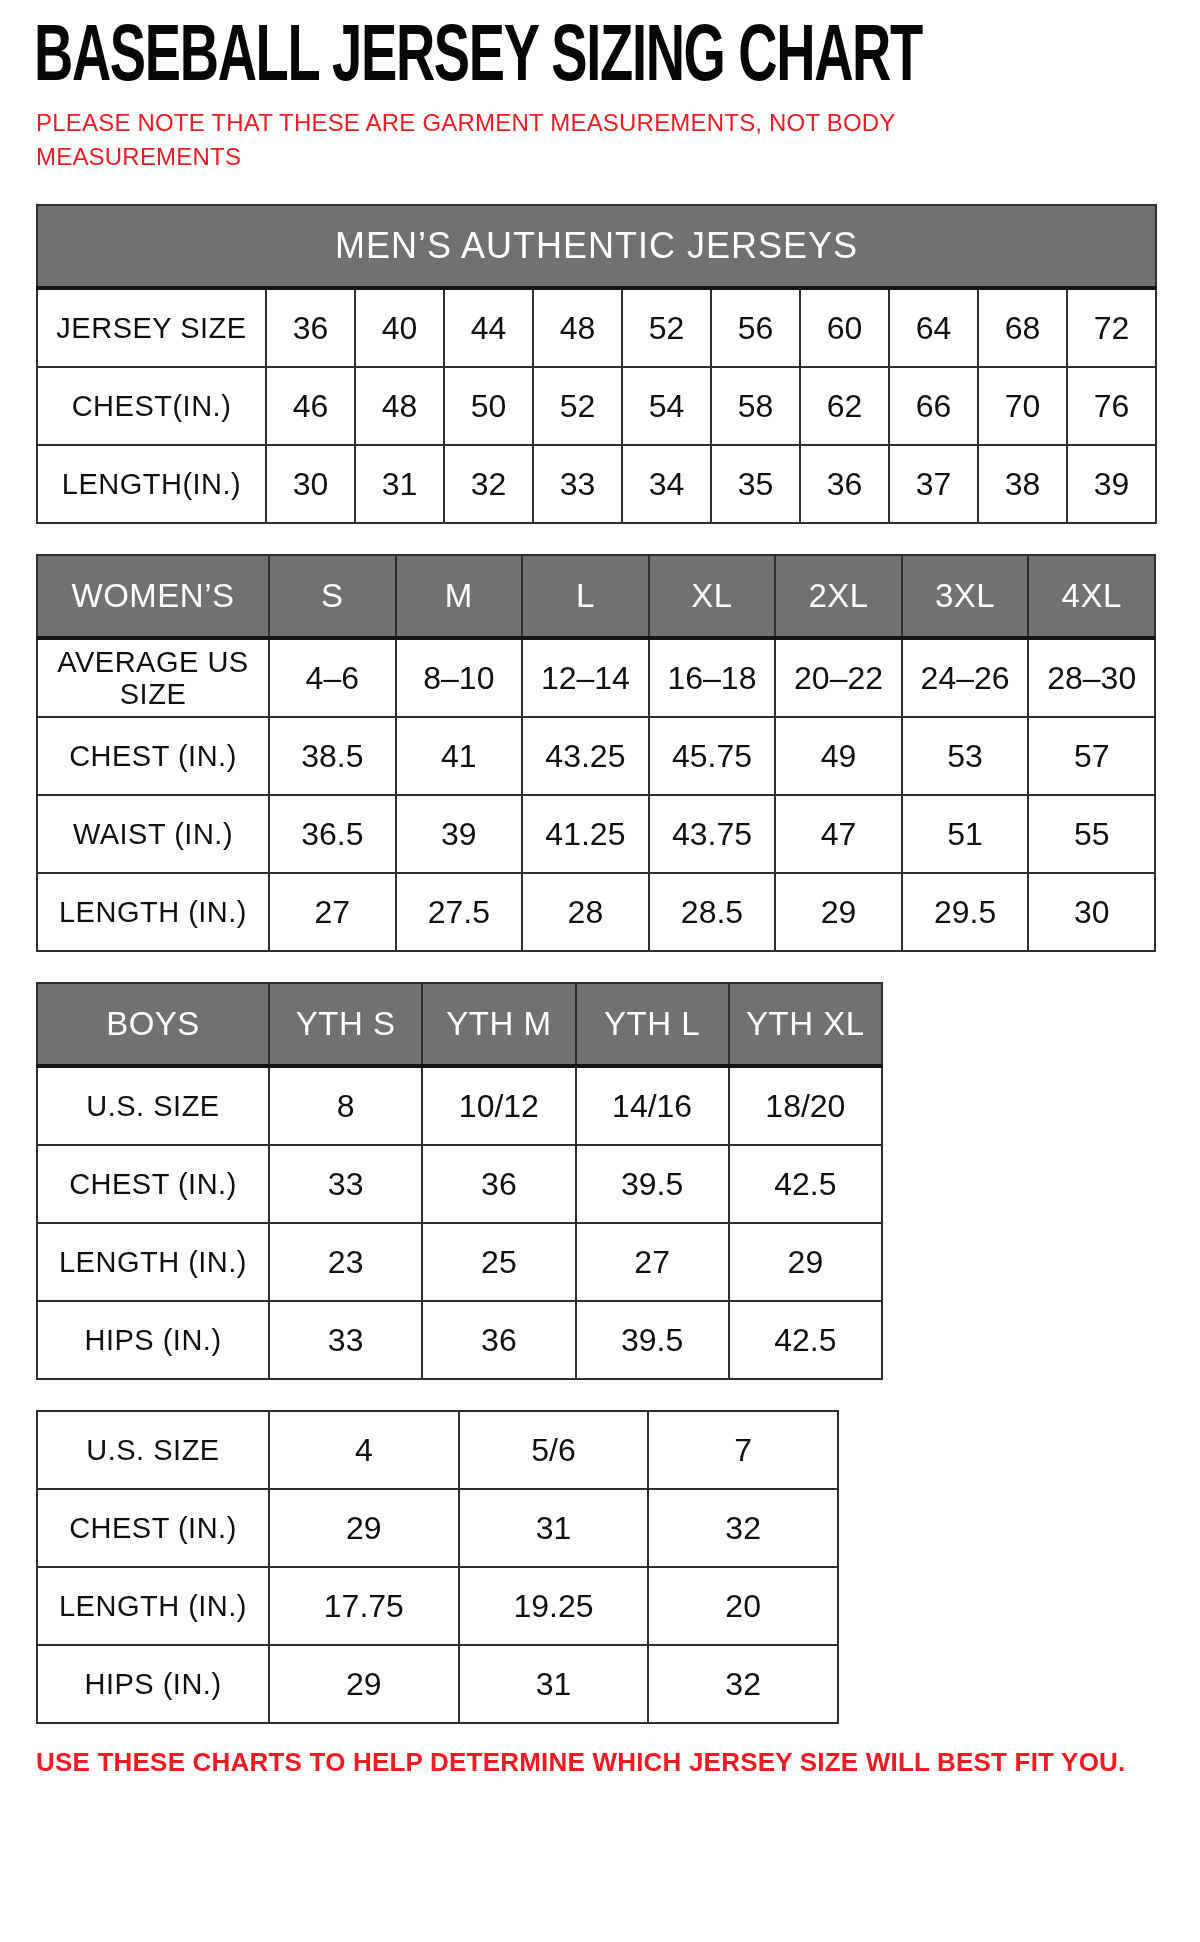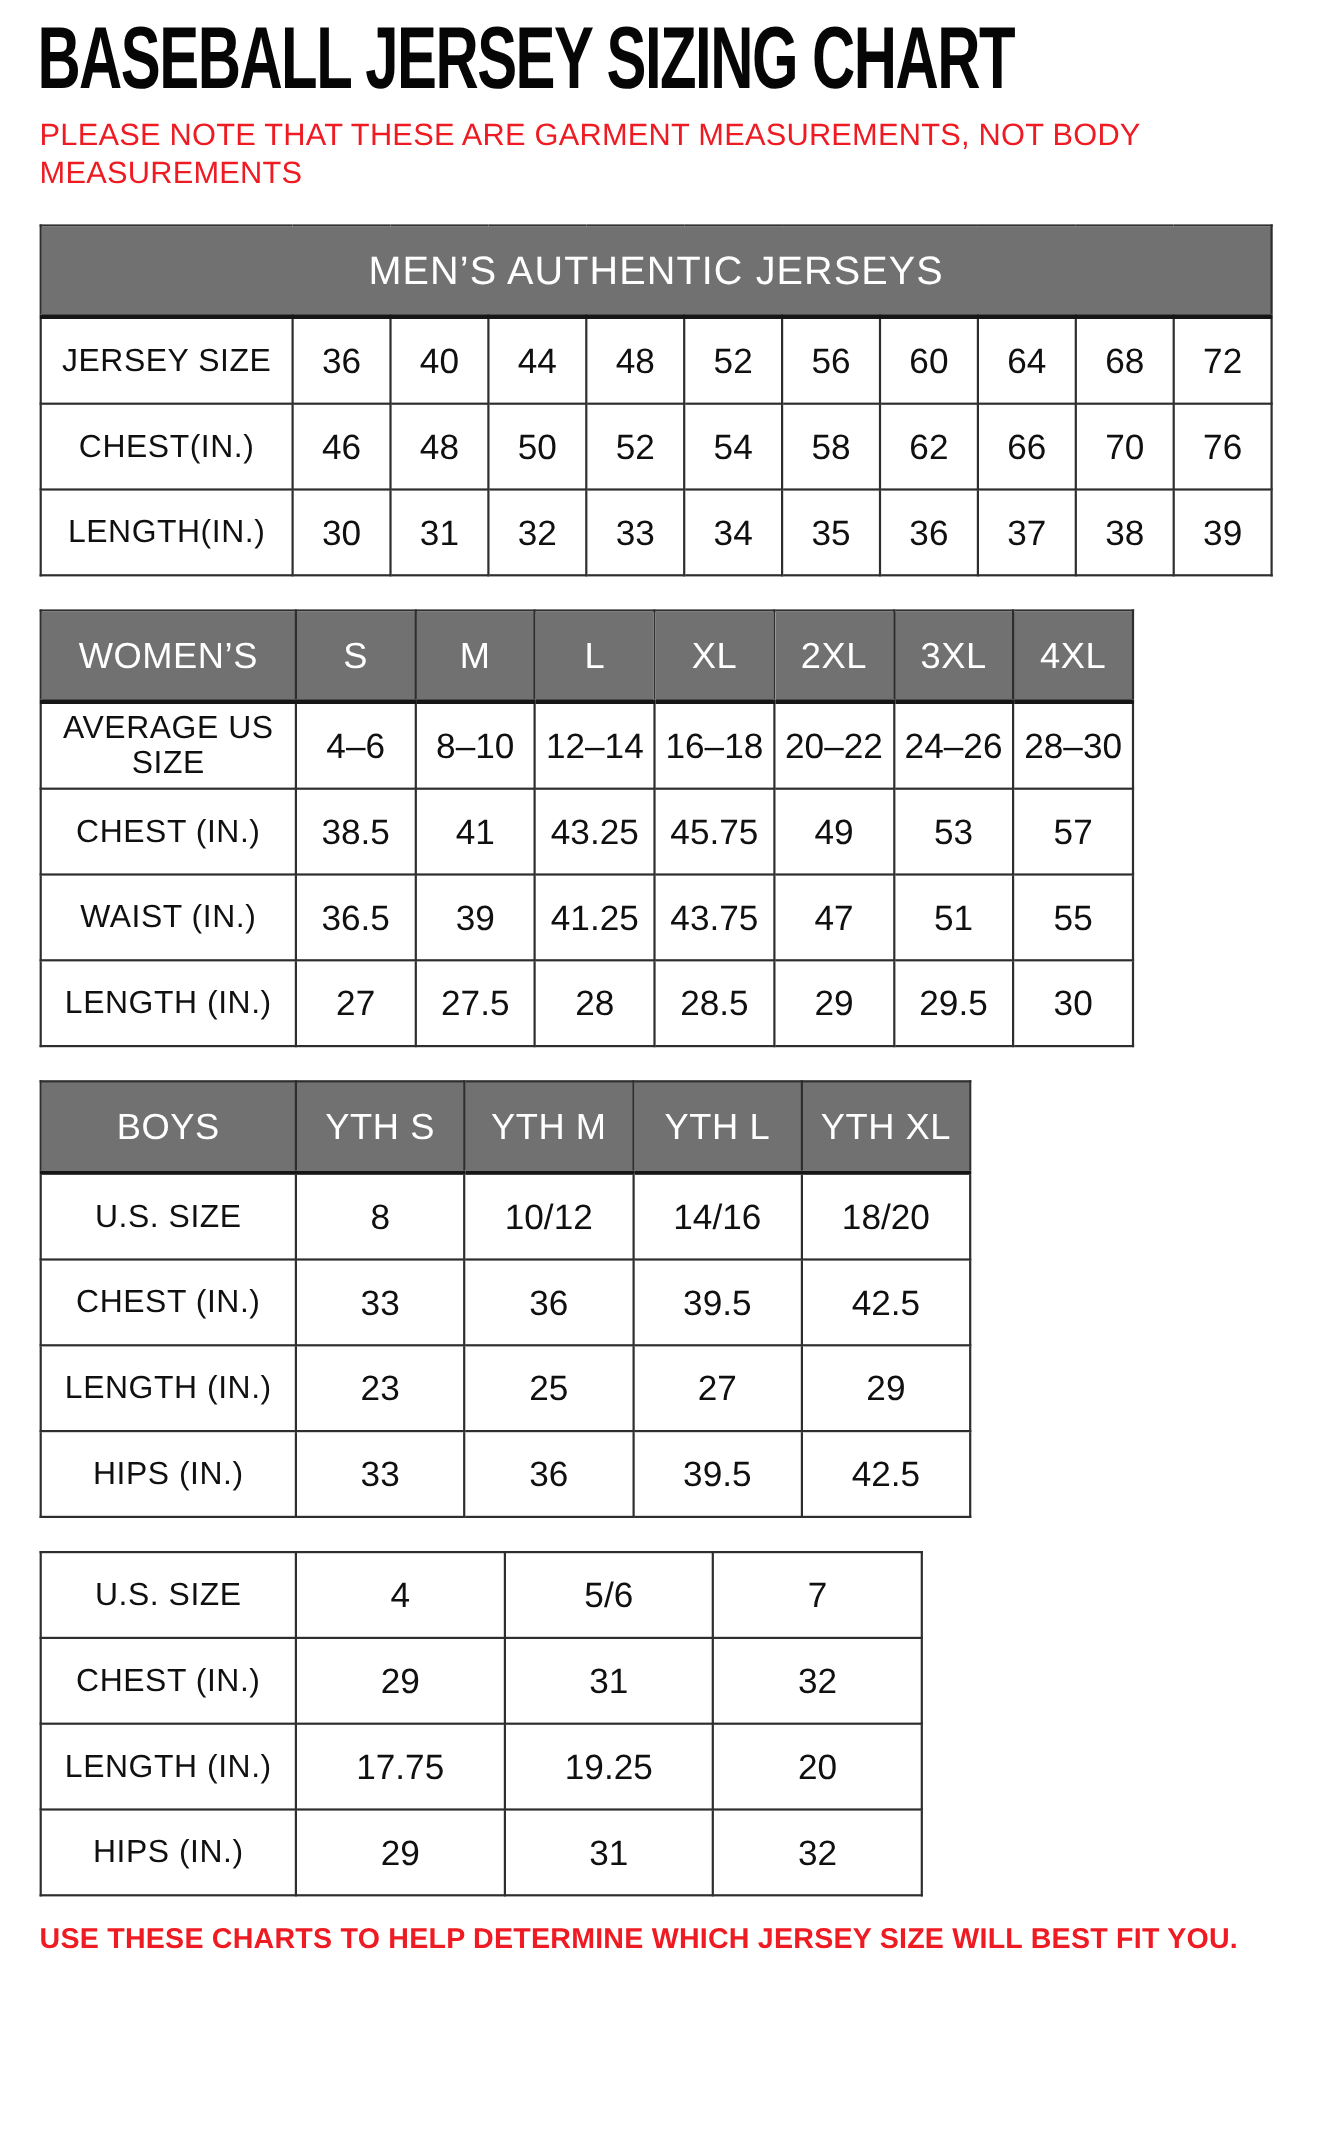--- a/index.html
+++ b/index.html
@@ -16,21 +16,21 @@
     margin: 0 0 0 -2px;
     font-size: 80px; font-weight: 700; line-height: 78px;
     letter-spacing: -2px; color: #060606;
     transform: scaleX(0.68); transform-origin: left top;
     white-space: nowrap;
   }
 
   
   .note {
     margin: 14px 0 0 0; max-width: 1060px;
-    font-size: 28px; line-height: 34px;
+    font-size: 24px; line-height: 34px;
     color: #ee1b23; letter-spacing: 0.2px;
   }
   .footer-note {
     margin: 22px 0 0 0;
     font-size: 26px; line-height: 32px;
     color: #ee1b23; letter-spacing: 0.2px;
     white-space: nowrap;
     font-weight: bold;
   }
 
@@ -57,21 +57,21 @@
     border-bottom: 4px solid #161616;
   }
   table.sizing td.merged-head {
     background: #717171; color: #ffffff;
     height: 80px; font-size: 36px; letter-spacing: 1px;
     border-bottom: 4px solid #161616;
   }
 
   .t-mens  { width: 1121px; margin-top: 24px; }
   .t-mens  col.c-label { width: 229px; }
-  .t-womens{ width: 995px; padding-left: 20px; }
+  .t-womens{ width: 1120px; padding-left: 20px; }
   .t-womens col.c-label { width: 232px; }
   .t-boys  { width: 847px; }
   .t-boys  col.c-label { width: 232px; }
   .t-pre   { width: 803px; }
   .t-pre   col.c-label { width: 232px; }
 </style>
 </head>
 <body>
 
 <div class="page">

